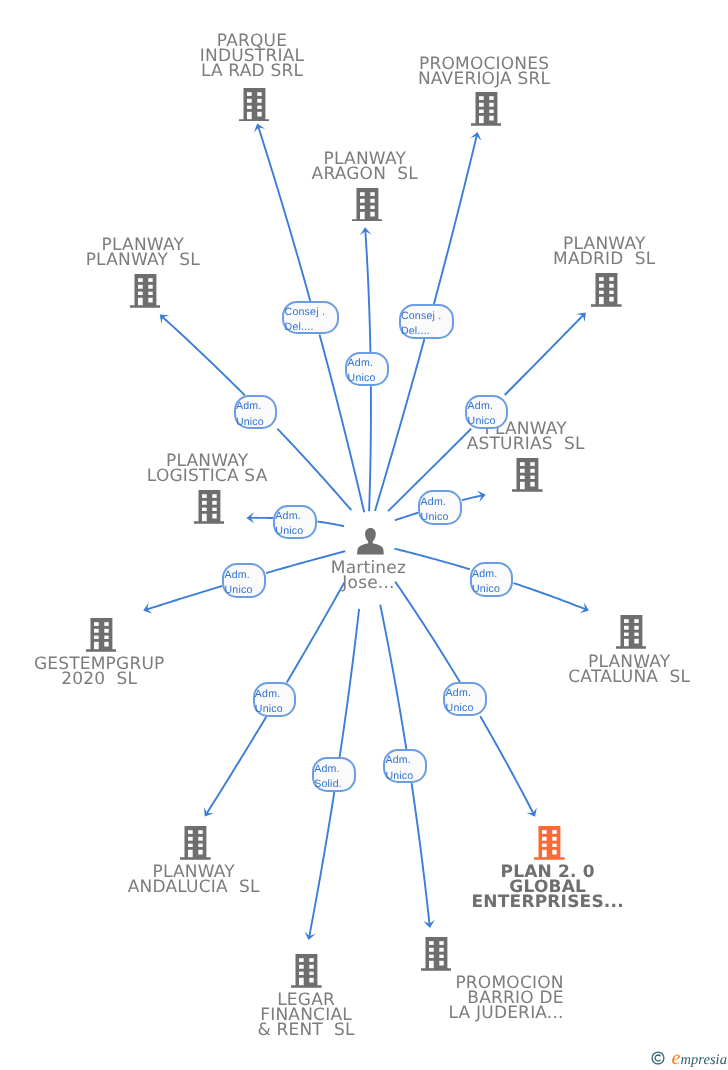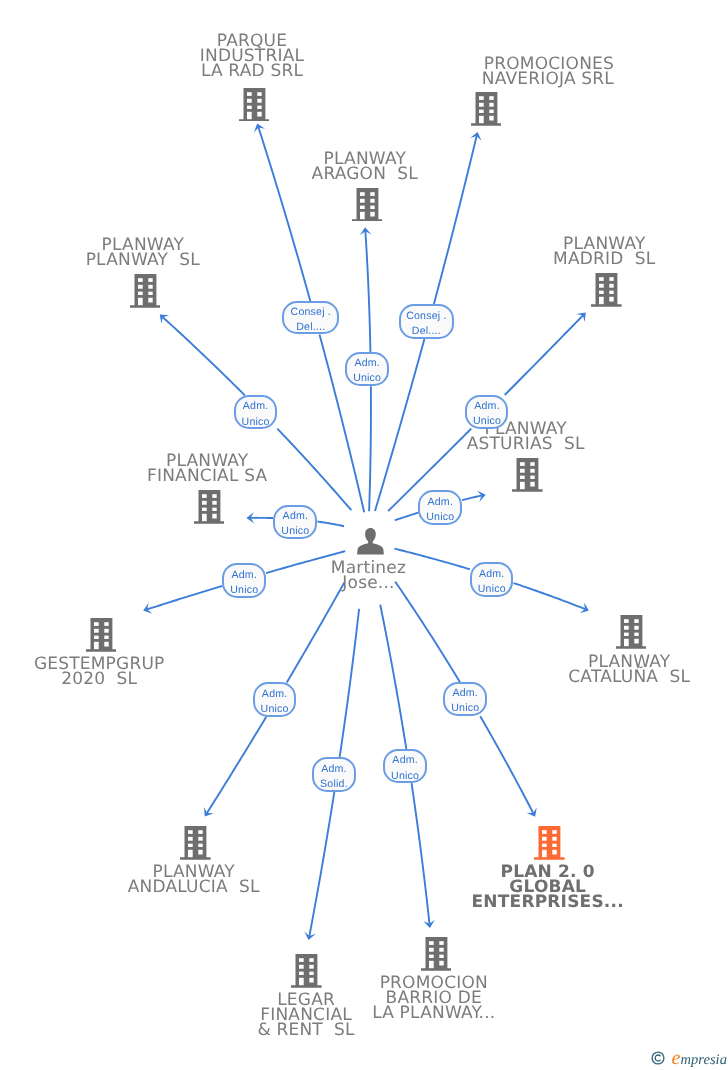--- a/index.html
+++ b/index.html
@@ -12,21 +12,21 @@
   .ico{position:absolute;}
   .cap{position:absolute;width:260px;text-align:center;
        font-family:"DejaVu Sans",sans-serif;
        font-size:17px;letter-spacing:0.2px;text-indent:0.2px;
        line-height:15px;color:#7c7c7c;white-space:pre;}
   .cap.hl{color:#6f6f6f;font-weight:bold;}
   .elabel{position:absolute;box-sizing:border-box;border:2px solid #6b9de4;
           border-radius:15px;background:#fafafa;color:#2f72d2;
           font-family:"Liberation Sans",sans-serif;
           font-size:10.6px;letter-spacing:0.2px;text-indent:0.2px;
-          line-height:15.1px;text-align:center;}
+          line-height:15.1px;text-align:left;}
   .elabel div{white-space:pre;}
   #wm{position:absolute;left:650px;top:1046px;width:78px;height:22px;}
   #wm .cr{position:absolute;left:1px;top:4.5px;width:14px;height:14px;}
   #wm .brand{position:absolute;left:21.5px;top:0px;
              font-family:"Liberation Serif",serif;font-style:italic;
              font-size:14.5px;line-height:24px;letter-spacing:0.05px;
              color:#2e5f73;white-space:pre;}
   #wm .brand .o{color:#f58220;font-size:20px;}
 </style>
 </head>
@@ -141,21 +141,21 @@
           <path fill="#6e6e6e" d="M4.5 0 H26.4 V31.2 H30.6 V33.8 H0 V31.2 H4.5 Z"></path>
           <rect x="8" y="4.2" width="4.7" height="3.7" fill="#ffffff"></rect>
           <rect x="18.3" y="4.2" width="4.4" height="3.7" fill="#ffffff"></rect>
           <rect x="8" y="10.8" width="4.7" height="3.9" fill="#ffffff"></rect>
           <rect x="18.3" y="10.8" width="4.4" height="3.9" fill="#ffffff"></rect>
           <rect x="8" y="17.6" width="4.7" height="3.4" fill="#ffffff"></rect>
           <rect x="18.3" y="17.6" width="4.4" height="3.4" fill="#ffffff"></rect>
           <rect x="8" y="23.8" width="4.7" height="7.4" fill="#ffffff"></rect>
           <rect x="18.3" y="23.8" width="4.4" height="4.7" fill="#ffffff"></rect>
         </svg></div>
-      <div class="cap" style="left: 354px; top: 56.5px; text-align: right;"><div>PROMOCIONES</div><div>NAVERIOJA SRL</div></div>
+      <div class="cap" style="left: 354px; top: 56.5px;"><div>PROMOCIONES</div><div>NAVERIOJA SRL</div></div>
     </div>
     <div class="node">
       <div class="ico" style="left: 129.5px; top: 274px;"><svg width="30.6" height="33.8" viewBox="0 0 30.6 33.8">
           <path fill="#6e6e6e" d="M4.5 0 H26.4 V31.2 H30.6 V33.8 H0 V31.2 H4.5 Z"></path>
           <rect x="8" y="4.2" width="4.7" height="3.7" fill="#ffffff"></rect>
           <rect x="18.3" y="4.2" width="4.4" height="3.7" fill="#ffffff"></rect>
           <rect x="8" y="10.8" width="4.7" height="3.9" fill="#ffffff"></rect>
           <rect x="18.3" y="10.8" width="4.4" height="3.9" fill="#ffffff"></rect>
           <rect x="8" y="17.6" width="4.7" height="3.4" fill="#ffffff"></rect>
           <rect x="18.3" y="17.6" width="4.4" height="3.4" fill="#ffffff"></rect>
@@ -197,21 +197,21 @@
           <path fill="#6e6e6e" d="M4.5 0 H26.4 V31.2 H30.6 V33.8 H0 V31.2 H4.5 Z"></path>
           <rect x="8" y="4.2" width="4.7" height="3.7" fill="#ffffff"></rect>
           <rect x="18.3" y="4.2" width="4.4" height="3.7" fill="#ffffff"></rect>
           <rect x="8" y="10.8" width="4.7" height="3.9" fill="#ffffff"></rect>
           <rect x="18.3" y="10.8" width="4.4" height="3.9" fill="#ffffff"></rect>
           <rect x="8" y="17.6" width="4.7" height="3.4" fill="#ffffff"></rect>
           <rect x="18.3" y="17.6" width="4.4" height="3.4" fill="#ffffff"></rect>
           <rect x="8" y="23.8" width="4.7" height="7.4" fill="#ffffff"></rect>
           <rect x="18.3" y="23.8" width="4.4" height="4.7" fill="#ffffff"></rect>
         </svg></div>
-      <div class="cap" style="left: 77.1px; top: 453.6px;"><div>PLANWAY</div><div>FINANCIAL SA</div></div>
+      <div class="cap" style="left: 77.1px; top: 453.6px;"><div>PLANWAY</div><div>LOGISTICA SA</div></div>
     </div>
     <div class="node">
       <div class="ico" style="left: 85.9px; top: 617.9px;"><svg width="30.6" height="33.8" viewBox="0 0 30.6 33.8">
           <path fill="#6e6e6e" d="M4.5 0 H26.4 V31.2 H30.6 V33.8 H0 V31.2 H4.5 Z"></path>
           <rect x="8" y="4.2" width="4.7" height="3.7" fill="#ffffff"></rect>
           <rect x="18.3" y="4.2" width="4.4" height="3.7" fill="#ffffff"></rect>
           <rect x="8" y="10.8" width="4.7" height="3.9" fill="#ffffff"></rect>
           <rect x="18.3" y="10.8" width="4.4" height="3.9" fill="#ffffff"></rect>
           <rect x="8" y="17.6" width="4.7" height="3.4" fill="#ffffff"></rect>
           <rect x="18.3" y="17.6" width="4.4" height="3.4" fill="#ffffff"></rect>
@@ -281,21 +281,21 @@
           <path fill="#6e6e6e" d="M4.5 0 H26.4 V31.2 H30.6 V33.8 H0 V31.2 H4.5 Z"></path>
           <rect x="8" y="4.2" width="4.7" height="3.7" fill="#ffffff"></rect>
           <rect x="18.3" y="4.2" width="4.4" height="3.7" fill="#ffffff"></rect>
           <rect x="8" y="10.8" width="4.7" height="3.9" fill="#ffffff"></rect>
           <rect x="18.3" y="10.8" width="4.4" height="3.9" fill="#ffffff"></rect>
           <rect x="8" y="17.6" width="4.7" height="3.4" fill="#ffffff"></rect>
           <rect x="18.3" y="17.6" width="4.4" height="3.4" fill="#ffffff"></rect>
           <rect x="8" y="23.8" width="4.7" height="7.4" fill="#ffffff"></rect>
           <rect x="18.3" y="23.8" width="4.4" height="4.7" fill="#ffffff"></rect>
         </svg></div>
-      <div class="cap" style="left: 303.7px; top: 975.6px;"><div>PROMOCION</div><div>BARRIO DE</div><div>LA PLANWAY...</div></div>
+      <div class="cap" style="left: 303.7px; top: 975.6px; text-align: right;"><div>PROMOCION</div><div>BARRIO DE</div><div>LA JUDERIA...</div></div>
     </div>
     <div class="node">
       <div class="ico" style="left: 357.05px; top: 528px;"><svg width="26.9" height="26.6" viewBox="0 0 26.9 26.6">
           <path fill="#6e6e6e" d="M13.45 0C10.2 0 8.1 2.35 8.1 6.0c0 2.9 1.0 5.05 2.1 6.2 0.5 0.52 0.95 0.9 0.95 1.45v1.7c-2.6 0.45-5.6 1.3-7.55 2.5C1.9 18.8 0.9 19.9 0.55 21.6L0 26.6h26.9l-0.55-5.0c-0.35-1.7-1.35-2.8-3.05-3.75-1.95-1.2-4.95-2.05-7.55-2.5v-1.7c0-0.55 0.45-0.93 0.95-1.45 1.1-1.15 2.1-3.3 2.1-6.2C18.8 2.35 16.7 0 13.45 0z"></path>
         </svg></div>
       <div class="cap" style="left: 238.4px; top: 561.1px;"><div>Martinez</div><div>Jose...</div></div>
     </div>
     <div class="elabel" style="left: 282.4px; top: 301.2px; width: 56.6px; height: 33.2px; padding-top: 1.8px;">
       <div>Consej .</div>
       <div>Del....</div>

